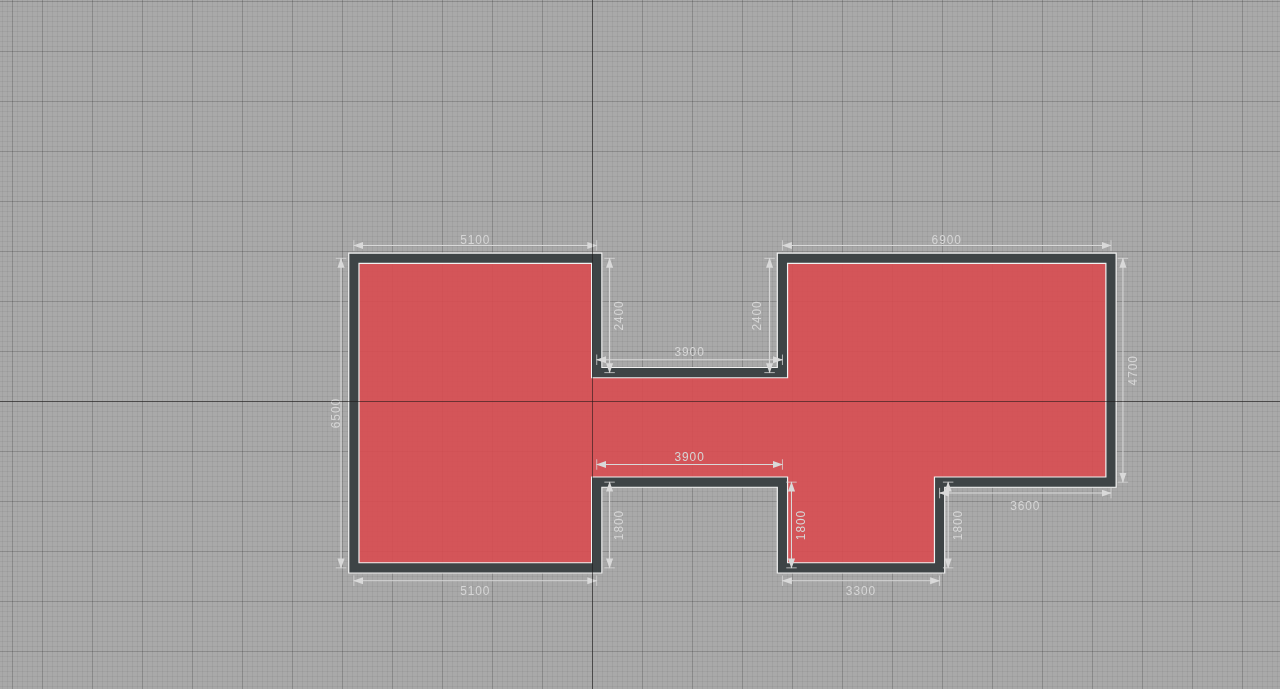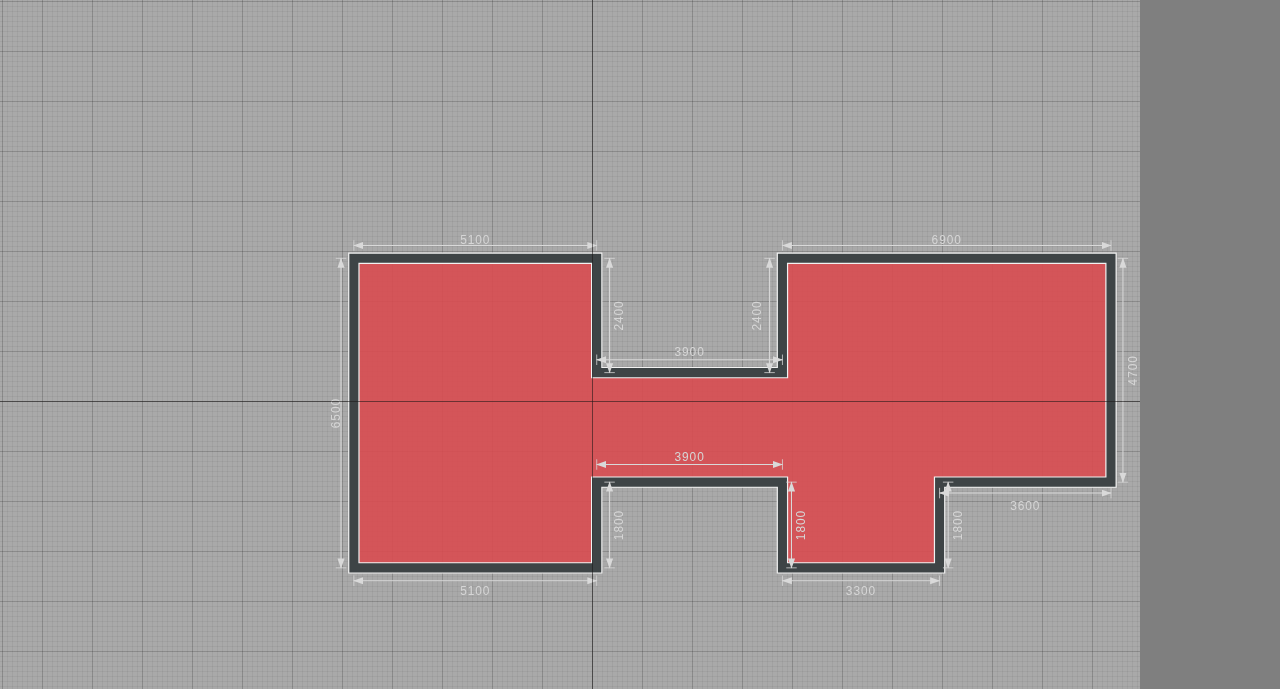--- a/index.html
+++ b/index.html
@@ -1,17 +1,17 @@
 <!DOCTYPE html>
 <html><head>
 <meta charset="utf-8">
 <style>
   html,body{margin:0;padding:0;background:#7f7f7f;}
   .canvas{
-    position:relative;width:1140px;height:689px;overflow:hidden;
+    position:relative;width:1280px;height:689px;overflow:hidden;
     background-color:#a9a9a9;
     background-image:
       repeating-linear-gradient(to right,  rgba(20,20,20,0.16) 0 1px, transparent 1px 50px),
       repeating-linear-gradient(to bottom, rgba(20,20,20,0.16) 0 1px, transparent 1px 50px),
       repeating-linear-gradient(to right,  rgba(20,20,20,0.055) 0 1px, transparent 1px 5px),
       repeating-linear-gradient(to bottom, rgba(20,20,20,0.055) 0 1px, transparent 1px 5px);
     background-position: 42px 0, 0 1px, 2px 0, 0 1px;
     font-family:"Liberation Sans", sans-serif;
   }
   .plan-svg{position:absolute;left:311px;top:225px;width:890.5px;height:400px;overflow:visible;z-index:2;}

